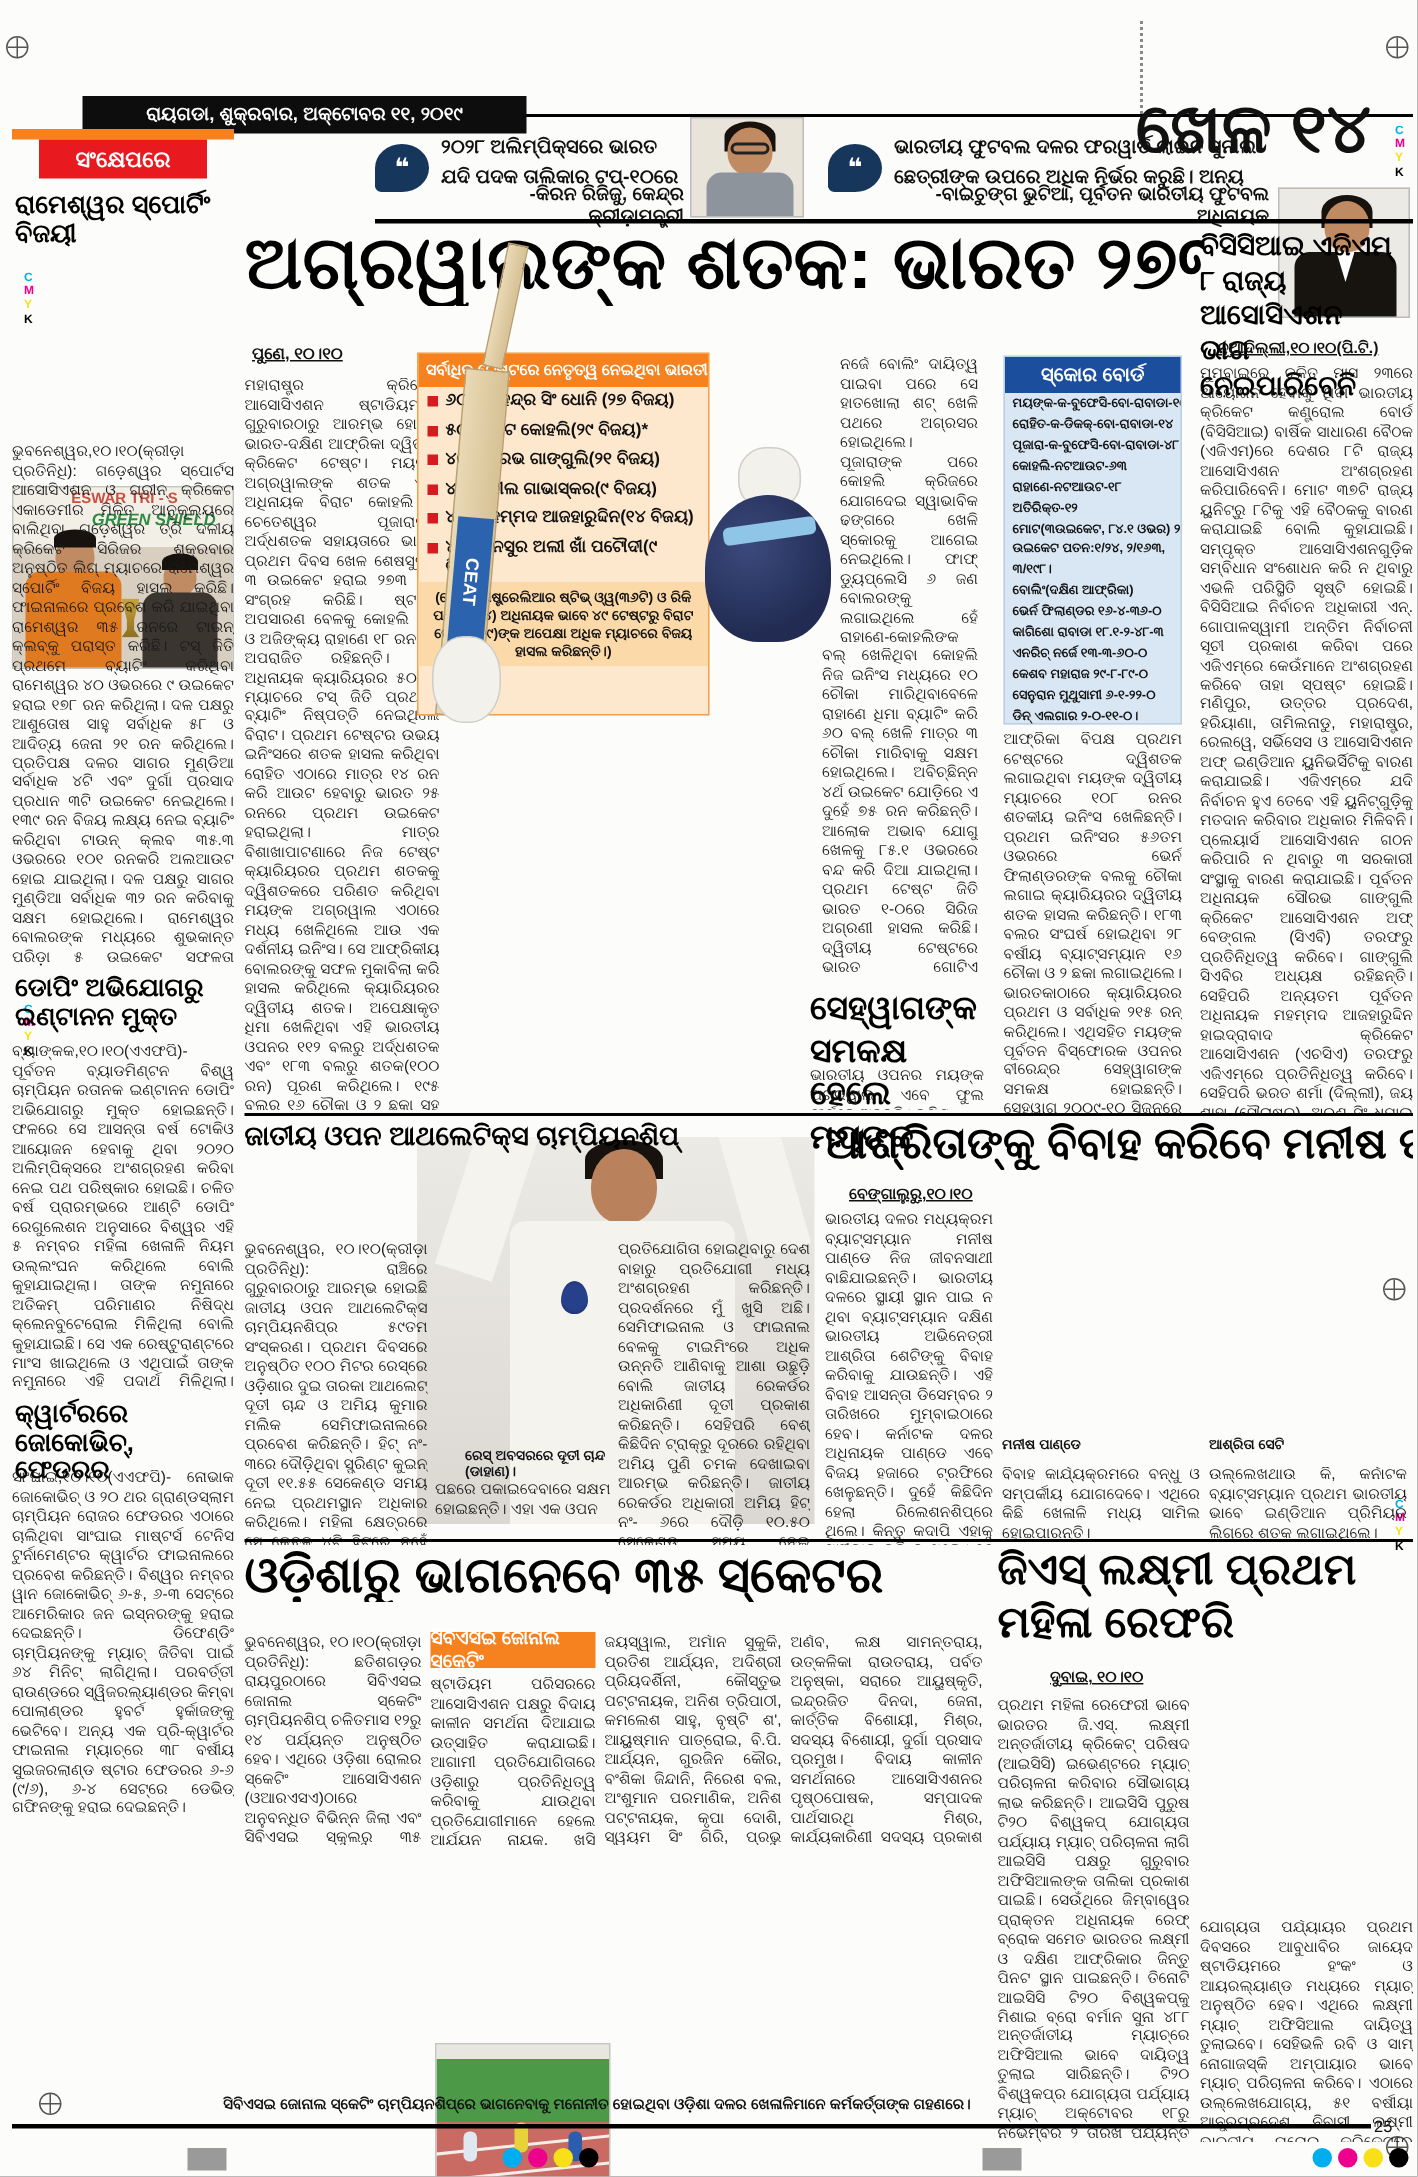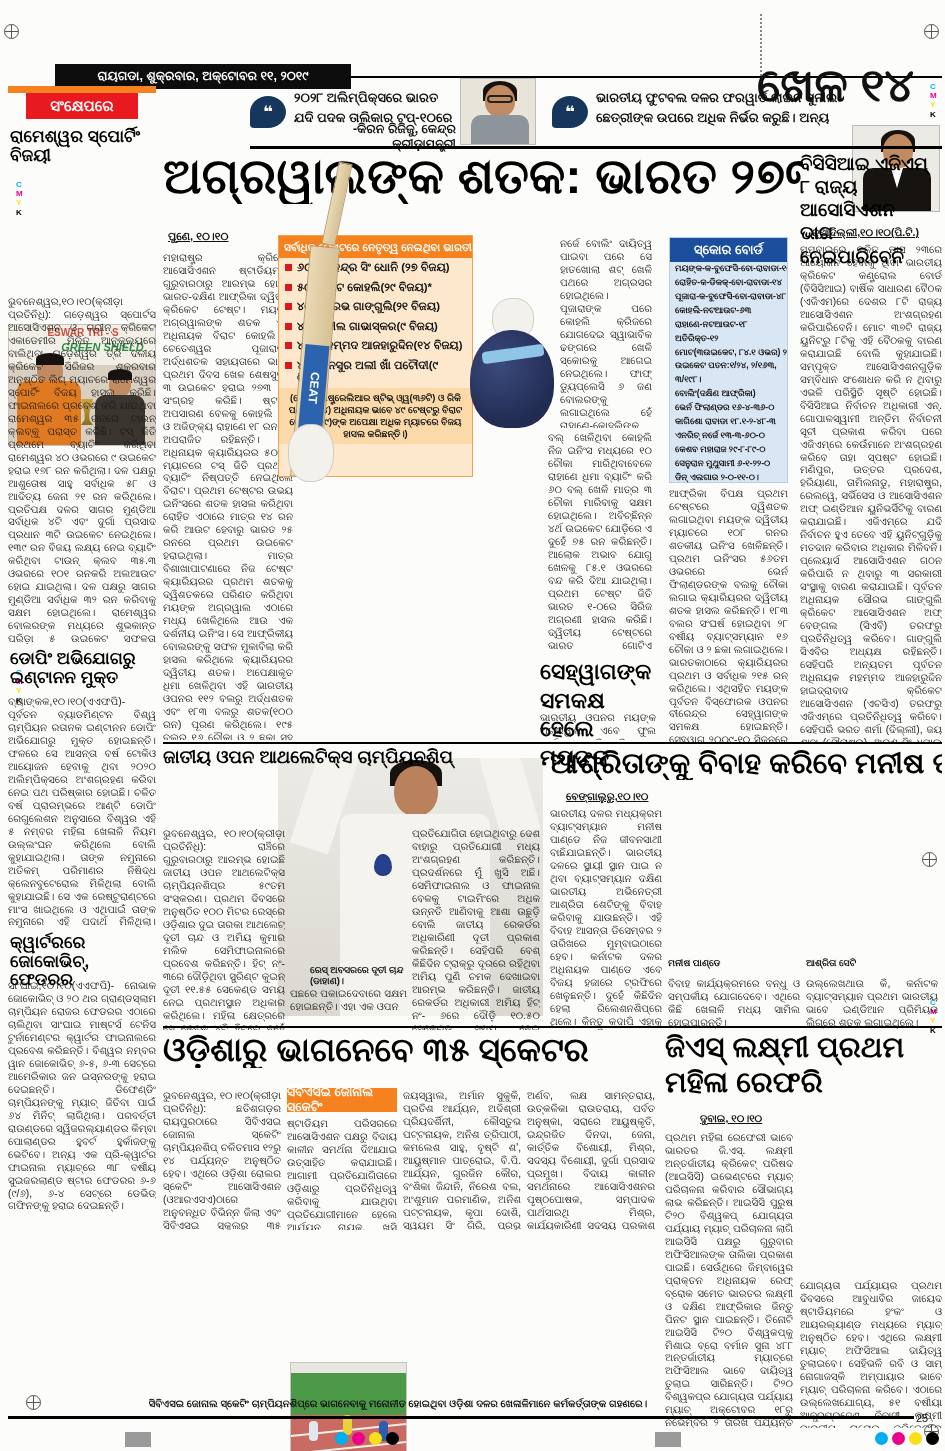--- a/index.html
+++ b/index.html
@@ -115,20 +115,21 @@
   <div class="abs qtext" style="left:294px;top:88px;width:162px;height:40px;overflow:hidden;">୨୦୨୮ ଅଲିମ୍ପିକ୍ସରେ ଭାରତ ଯଦି ପଦକ ତାଲିକାର ଟପ୍-୧୦ରେ ରହି ନ ପାରିଲା ତା'ହେଲେ କ୍ରୀଡ଼ାମନ୍ତ୍ରୀ ଭାବେ ମୁଁ ବିଫଳ ହୋଇଛି।</div>
   <div class="abs qattr" style="left:294px;top:122px;width:162px;">-କିରନ ରିଜିଜୁ, କେନ୍ଦ୍ର କ୍ରୀଡ଼ାମନ୍ତ୍ରୀ</div>
   <div class="abs face" style="left:460px;top:78px;width:76px;height:67px;background:#e9e4da;">
     <span class="hair" style="left:22px;top:2px;width:34px;height:20px;"></span>
     <span class="head" style="left:24px;top:6px;width:30px;height:32px;"></span>
     <span class="abs" style="left:26px;top:16px;width:26px;height:8px;border:2px solid #222;border-radius:4px;background:transparent;"></span>
     <span class="torso" style="left:10px;top:36px;width:58px;height:31px;background:#8d949c;"></span>
   </div>
   <div class="abs qicon" style="left:552px;top:96px;">❝</div>
   <div class="abs qtext" style="left:596px;top:88px;width:250px;height:40px;overflow:hidden;">ଭାରତୀୟ ଫୁଟବଲ ଦଳର ଫରୱାର୍ଡ ଲାଇନ ସୁନୀଲ ଛେତ୍ରୀଙ୍କ ଉପରେ ଅଧିକ ନିର୍ଭର କରୁଛି। ଅନ୍ୟ ଖେଳାଳି ଆଗକୁ ଆସି ଗୋଲସ୍କୋର କରିବା ଦରକାର।</div>
+  <div class="abs qattr" style="left:596px;top:122px;width:250px;">-ବାଇଚୁଙ୍ଗ ଭୁଟିଆ, ପୂର୍ବତନ ଭାରତୀୟ ଫୁଟବଲ ଅଧିନାୟକ</div>
   <div class="abs face" style="left:852px;top:58px;width:88px;height:87px;background:#eceae4;">
     <span class="hair" style="left:28px;top:4px;width:34px;height:22px;"></span>
     <span class="head" style="left:30px;top:8px;width:30px;height:34px;"></span>
     <span class="torso" style="left:10px;top:42px;width:68px;height:45px;background:#17140f;"></span>
     <span class="abs" style="left:38px;top:42px;width:12px;height:20px;background:#fff;clip-path:polygon(0 0,100% 0,50% 100%);"></span>
   </div>
   <div class="abs rule" style="left:250px;top:146px;width:692px;height:3px;"></div>
 
   <div class="abs" style="left:8px;top:86px;width:148px;height:7px;background:#f5821f;"></div>
   <div class="abs brief-tab" style="left:26px;top:93px;width:112px;height:26px;">

